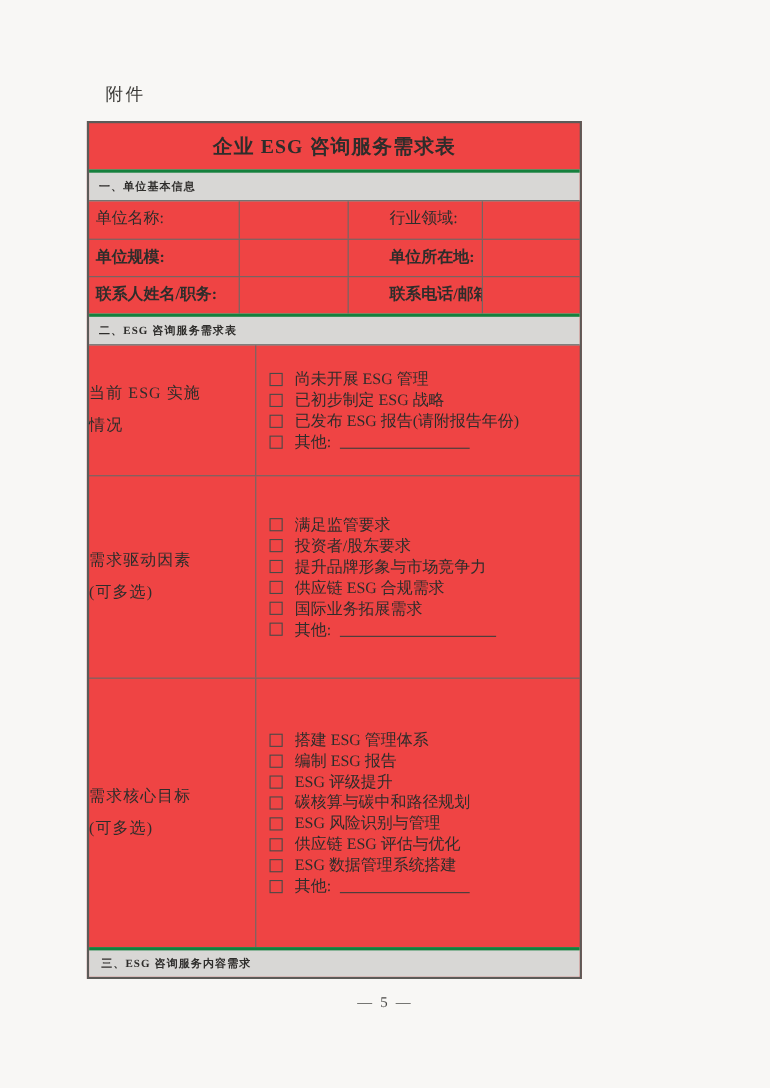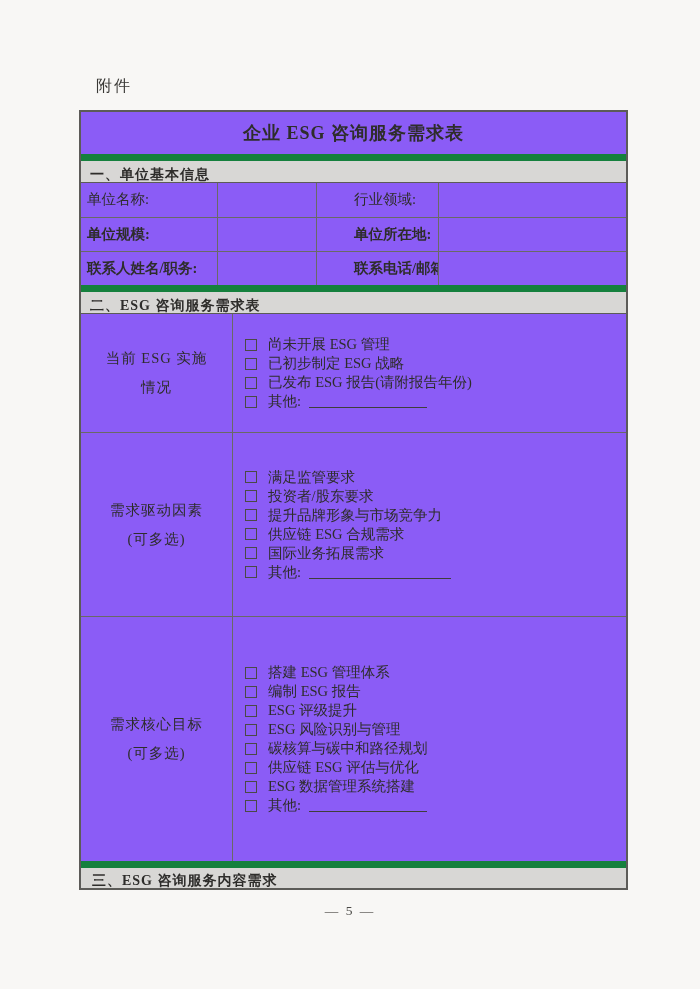--- a/index.html
+++ b/index.html
@@ -9,54 +9,54 @@
     background:#f8f7f5;
     font-family:"Liberation Serif","DejaVu Serif",serif;
     color:#2e2d2b;
     overflow:hidden;
   }
   .attachment {
     position:absolute; left:96px; top:76px;
     font-size:16px; letter-spacing:2px; color:#3a3936;
   }
   .form-table {
-    position:absolute; left:79px; top:110px; width:549px;
+    position:absolute; left:79px; top:110px; width:450px;
     border:2px solid #5c5b58;
-    background:#8b5cf6;
+    background:#ef4444;
   }
   .title-row {
     height:42px; line-height:42px; text-align:center;
     font-size:18px; font-weight:bold; letter-spacing:1px;
   }
   .bar {
     height:29px; line-height:27px;
     background:#d8d7d5;
-    border-top:7px solid #15803d; border-bottom:1px solid #5c5b58;
-    font-weight:bold; font-size:14px;
+    border-top:3px solid #15803d; border-bottom:1px solid #5c5b58;
+    font-weight:bold; font-size:10px;
     padding-left:9px; letter-spacing:1px;
   }
   .bar.last { height:27px; line-height:25px; border-bottom:none;padding-left:11px; }
   .info-row { display:flex; height:34px;justify-content:space-between; }
   .info-row + .info-row { border-top:1px solid #6a6966;font-weight:bold; }
   .info-cell {
     font-size:14.5px; line-height:33px;
     padding-left:6px; overflow:hidden; white-space:nowrap;
   }
   .c1 { width:136px; }
   .c2 { width:99px;  border-left:1px solid #6a6966; }
   .c3 { width:122px; border-left:1px solid #6a6966;padding-left:37px; }
   .c4 { flex:1;      border-left:1px solid #6a6966; }
   .group-row { display:flex; }
   .group-row + .group-row { border-top:1px solid #6a6966; }
   .g-a { height:118px; }
   .g-b { height:184px; }
   .g-c { height:245px; }
   .group-label {
     width:151px; display:flex; flex-direction:column;
-    justify-content:center; align-items:center;
+    justify-content:center; align-items:flex-start;
     font-size:14.5px; line-height:29px; letter-spacing:1px;
     text-align:center;
   }
   .group-options {
     flex:1; border-left:1px solid #6a6966;
     display:flex; flex-direction:column; justify-content:center;
     padding:4px 0 4px 12px;
   }
   .opt { display:flex; align-items:center; font-size:14.5px; white-space:nowrap; }
   .cb {
@@ -179,25 +179,25 @@
       <div class="opt">
           <span class="cb"></span>
           <span>编制 ESG 报告</span>
         </div>
       <div class="opt">
           <span class="cb"></span>
           <span>ESG 评级提升</span>
         </div>
       <div class="opt">
           <span class="cb"></span>
+          <span>碳核算与碳中和路径规划</span>
+        </div>
+      <div class="opt">
+          <span class="cb"></span>
           <span>ESG 风险识别与管理</span>
-        </div>
-      <div class="opt">
-          <span class="cb"></span>
-          <span>碳核算与碳中和路径规划</span>
         </div>
       <div class="opt">
           <span class="cb"></span>
           <span>供应链 ESG 评估与优化</span>
         </div>
       <div class="opt">
           <span class="cb"></span>
           <span>ESG 数据管理系统搭建</span>
         </div>
       <div class="opt">

